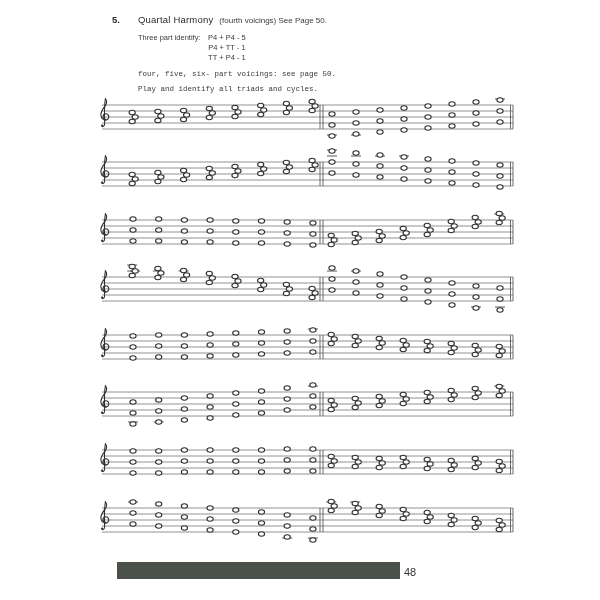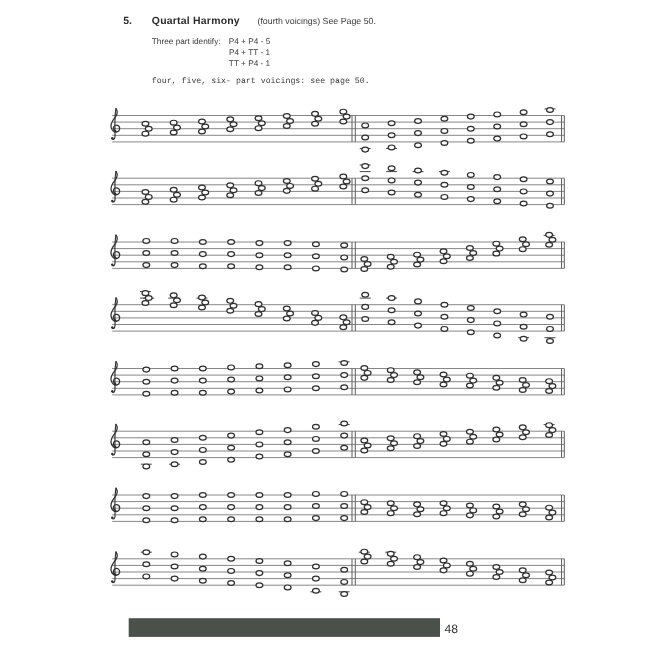--- a/index.html
+++ b/index.html
@@ -5,22 +5,22 @@
   html,body{margin:0;padding:0;}
   body{
     width:600px;height:600px;background:#ffffff;
     font-family:"Liberation Sans","DejaVu Sans",sans-serif;
     color:#2b2b2b;position:relative;overflow:hidden;
   }
   .page{position:absolute;inset:0;background:#fff;}
   .header{position:absolute;top:14px;left:112px;width:400px;}
   .title-row{display:flex;align-items:baseline;gap:4px;}
   .item-no{font-weight:bold;font-size:9.5px;width:22px;}
-  .title{font-weight:bold;font-size:9.5px;letter-spacing:0.2px;}
-  .subtitle{font-size:8px;color:#3a3a3a;margin-left:12px;}
+  .title{font-weight:normal;font-size:9.5px;letter-spacing:0.2px;}
+  .subtitle{font-size:8px;color:#3a3a3a;margin-left:2px;}
   .voicing-block{display:flex;margin-top:8px;margin-left:26px;font-size:7.5px;color:#3a3a3a;}
   .voicing-label{width:70px;}
   .voicing-list{display:flex;flex-direction:column;gap:1px;text-align:center;}
   .voicing-line{white-space:pre;}
   .note-line{margin-top:8px;margin-left:26px;font-size:7.5px;color:#3a3a3a;font-family:Liberation Mono, monospace;}
   .note-line.second{margin-top:7px;}
   .notation{position:absolute;left:0;top:0;width:600px;height:600px;}
   .system{position:absolute;left:95px;width:425px;height:62px;}
   .footer-bar{position:absolute;left:117px;top:562px;width:283px;height:17px;}
   .page-number{position:absolute;left:404px;top:566px;font-size:11px;color:#333;}
@@ -38,20 +38,21 @@
     </div>
     <div class="voicing-block">
       <span class="voicing-label">Three part identify:</span>
       <span class="voicing-list">
         <span class="voicing-line">P4 + P4 - 5</span>
         <span class="voicing-line">P4 + TT - 1</span>
         <span class="voicing-line">TT + P4 - 1</span>
       </span>
     </div>
     <div class="note-line">four, five, six- part voicings: see page 50.</div>
+    <div class="note-line second">Play and identify all triads and cycles.</div>
   </div>
 
   <div class="notation" id="notation">
       <svg width="425" height="62" viewBox="0 0 425 62" class="system" style="top: 87px;">
         <line x1="7" y1="18" x2="418" y2="18" stroke="#767676" stroke-width="0.8"></line>
         <line x1="7" y1="24" x2="418" y2="24" stroke="#767676" stroke-width="0.8"></line>
         <line x1="7" y1="30" x2="418" y2="30" stroke="#767676" stroke-width="0.8"></line>
         <line x1="7" y1="36" x2="418" y2="36" stroke="#767676" stroke-width="0.8"></line>
         <line x1="7" y1="42" x2="418" y2="42" stroke="#767676" stroke-width="0.8"></line>
         <line x1="225" y1="18" x2="225" y2="42" stroke="#5a5a5a" stroke-width="0.9"></line>

